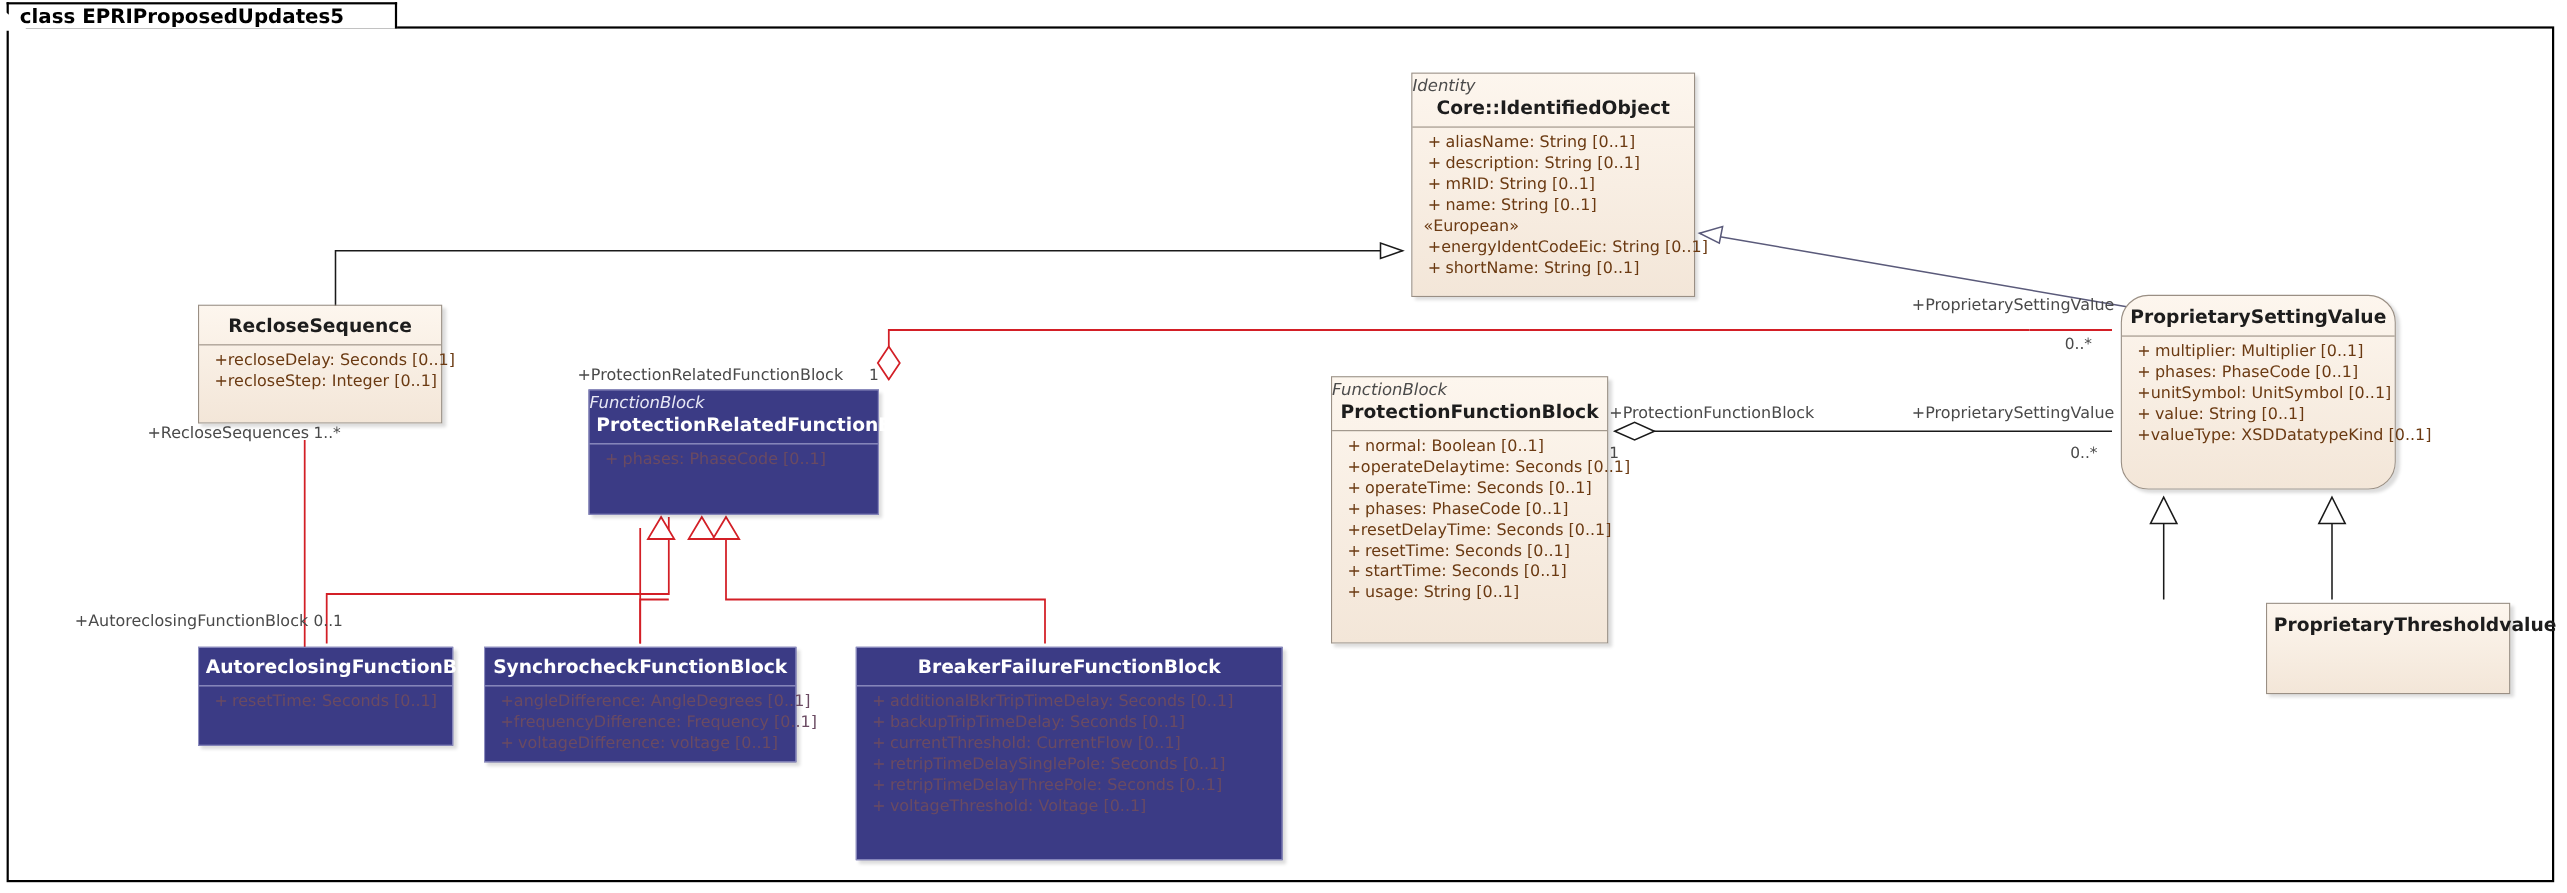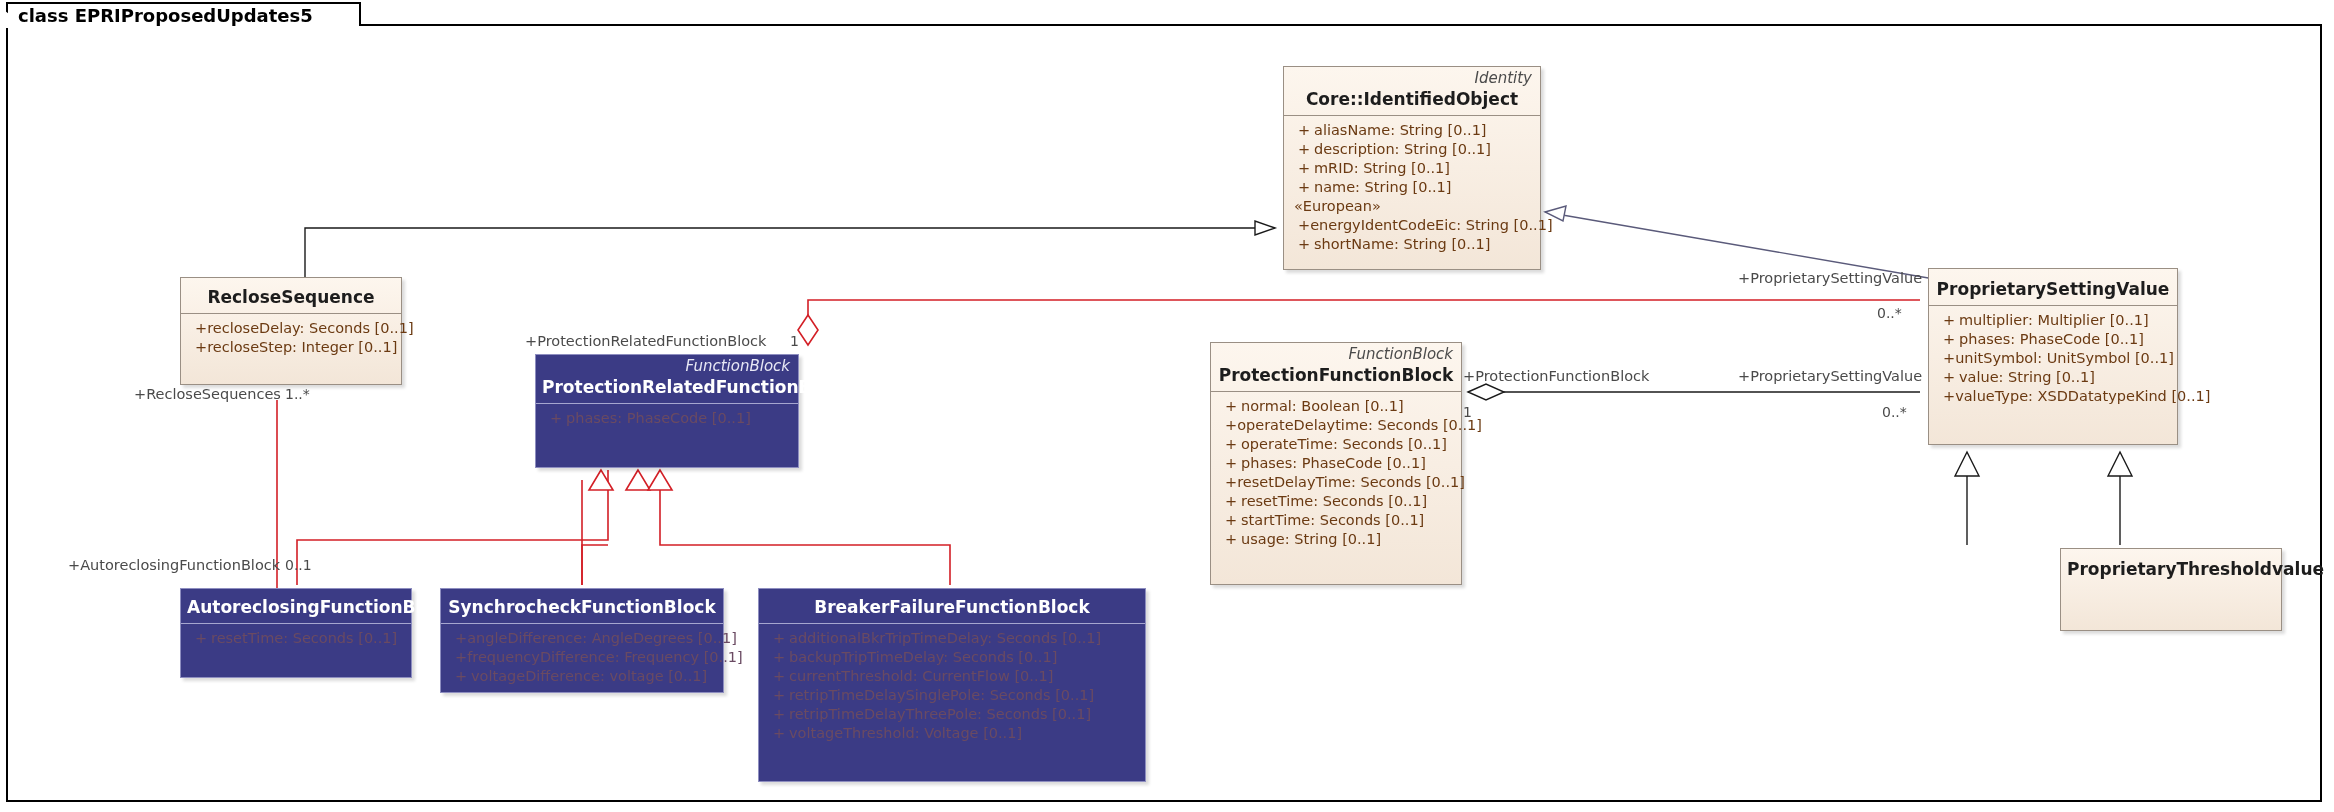--- a/index.html
+++ b/index.html
@@ -30,21 +30,21 @@
   }
   
   .cls{
     position:absolute;box-sizing:border-box;
     border:1px solid #9a8f84;
     box-shadow:3px 3px 3px rgba(0,0,0,.14);
   }
   .cls.light{background:linear-gradient(#fdf6ee,#f3e6d8);}
   .cls.dark{background:#3b3b85;border-color:#8e8ec0;}
   .stereo{
-    font-style:italic;font-size:15px;color:#4b4b4b;text-align:right;
+    font-style:italic;font-size:15px;color:#4b4b4b;text-align:left;
     padding:3px 8px 0 0;line-height:1.1;
   }
   .dark .stereo{color:#e8e8f5;}
   .cname{
     font-weight:bold;font-size:17px;color:#1d1d1d;text-align:center;
     padding:2px 6px 6px 6px;line-height:1.2;
   }
   .dark .cname{color:#ffffff;}
   .sep{height:1px;background:#9a8f84;}
   .dark .sep{background:#a6a6cf;}
@@ -218,21 +218,21 @@
         <span class="vis">+</span>
         <span>startTime: Seconds [0..1]</span>
         </div>
       <div class="attr">
         <span class="vis">+</span>
         <span>usage: String [0..1]</span>
         </div>
     </div>
   </div>
 
-  <div class="cls light" style="left:1928px;top:268px;width:250px;height:177px;">
+  <div class="cls light" style="left:1928px;top:268px;width:250px;height:177px;border-radius:25px;">
     <div class="cname" style="padding-top:10px;">ProprietarySettingValue</div>
     <div class="sep"></div>
     <div class="attrs">
       <div class="attr">
         <span class="vis">+</span>
         <span>multiplier: Multiplier [0..1]</span>
         </div>
       <div class="attr">
         <span class="vis">+</span>
         <span>phases: PhaseCode [0..1]</span>
@@ -275,21 +275,21 @@
         <span class="vis">+</span>
         <span>frequencyDifference: Frequency [0..1]</span>
         </div>
       <div class="attr">
         <span class="vis">+</span>
         <span>voltageDifference: voltage [0..1]</span>
         </div>
     </div>
   </div>
 
-  <div class="cls dark" style="left:758px;top:588px;width:388px;height:194px;">
+  <div class="cls dark" style="left:778px;top:588px;width:388px;height:194px;">
     <div class="cname" style="padding-top:8px;">BreakerFailureFunctionBlock</div>
     <div class="sep"></div>
     <div class="attrs">
       <div class="attr">
         <span class="vis">+</span>
         <span>additionalBkrTripTimeDelay: Seconds [0..1]</span>
         </div>
       <div class="attr">
         <span class="vis">+</span>
         <span>backupTripTimeDelay: Seconds [0..1]</span>

